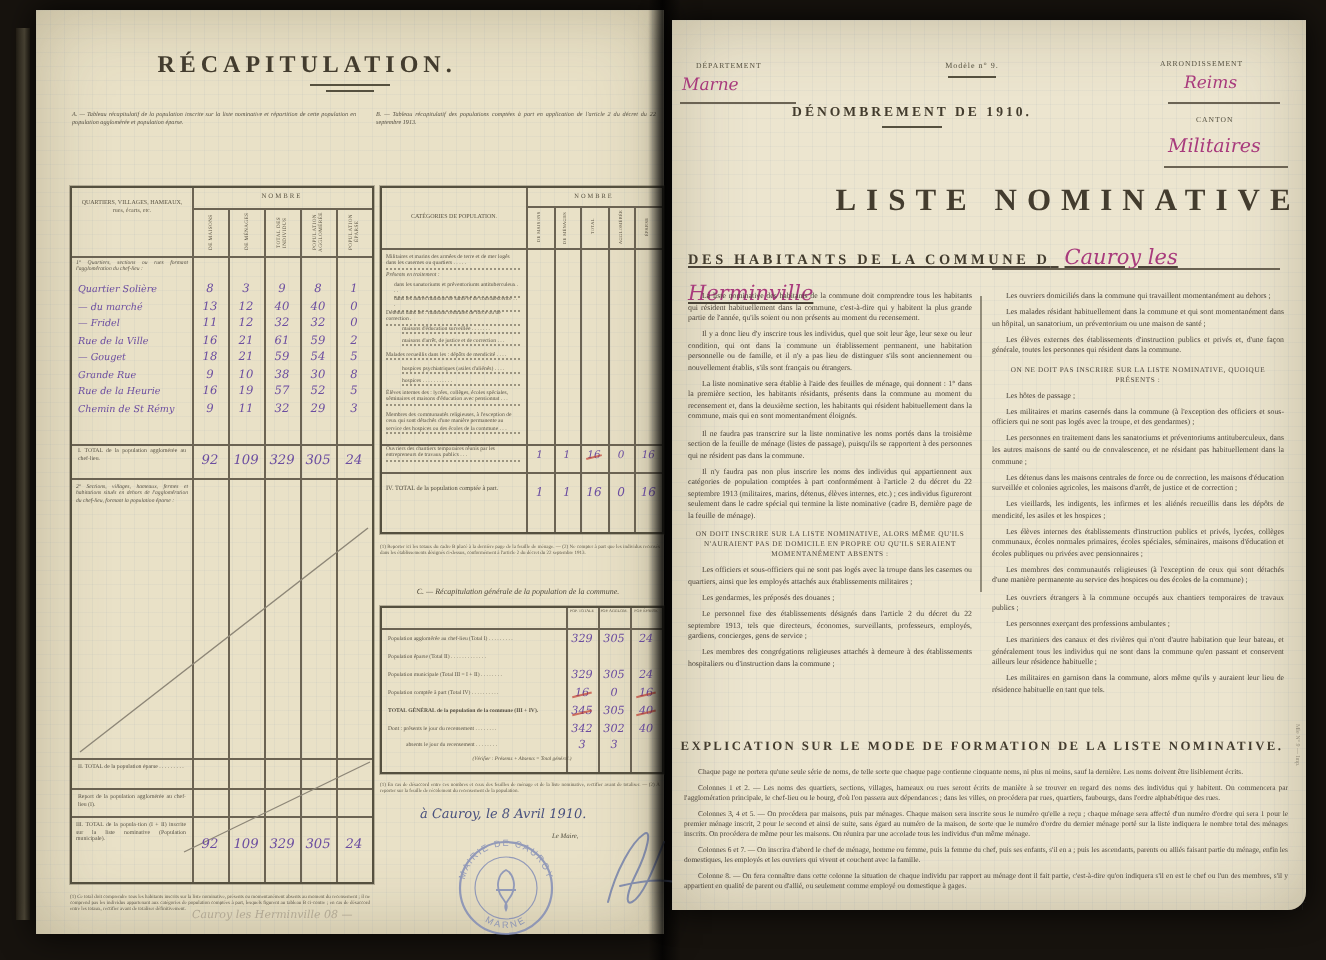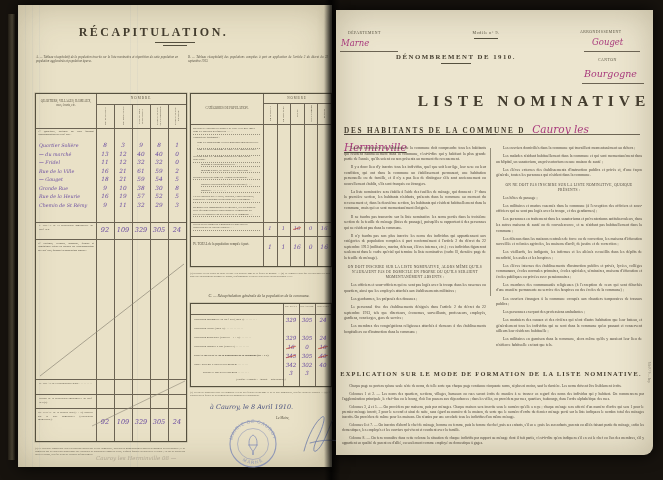--- a/index.html
+++ b/index.html
@@ -324,25 +324,25 @@
   <div class="a hwm" style="left:5px;top:28px;font-size:8.5px;">Marne</div>
   <div class="a rule" style="left:4px;top:41px;width:58px;background:#6b6353;"></div>
 
   <div class="a" style="left:110px;top:20px;width:80px;text-align:center;font-size:4px;letter-spacing:.5px;color:#55503f;">Modèle n° 9.</div>
   <div class="a rule" style="left:138px;top:28px;width:24px;"></div>
 
   <div class="a serif-title" style="left:20px;top:43px;width:200px;text-align:center;font-size:6.8px;letter-spacing:1.5px;">DÉNOMBREMENT DE 1910.</div>
   <div class="a rule" style="left:105px;top:53px;width:30px;"></div>
 
   <div class="a" style="left:244px;top:20px;font-size:3.8px;letter-spacing:.5px;color:#55503f;">ARRONDISSEMENT</div>
-  <div class="a hwm" style="left:256px;top:27px;font-size:8.5px;">Gouget</div>
+  <div class="a hwm" style="left:256px;top:27px;font-size:8.5px;">Reims</div>
   <div class="a rule" style="left:248px;top:41px;width:56px;background:#6b6353;"></div>
 
   <div class="a" style="left:262px;top:48px;font-size:3.8px;letter-spacing:.5px;color:#55503f;">CANTON</div>
-  <div class="a hwm" style="left:248px;top:58px;font-size:9.5px;">Bourgogne</div>
+  <div class="a hwm" style="left:248px;top:58px;font-size:9.5px;">Militaires</div>
   <div class="a rule" style="left:246px;top:73px;width:62px;background:#6b6353;"></div>
 
   <div class="a serif-title" style="left:0;top:82px;width:306px;text-align:center;font-size:15.5px;letter-spacing:5px;padding-left:45px;">LISTE NOMINATIVE</div>
 
   <div class="a" style="left:8px;top:109px;width:300px;text-decoration:underline;">
     <span class="serif-title" style="font-size:7.2px;letter-spacing:1.8px;">DES HABITANTS DE LA COMMUNE D</span>
     <span class="hwm" style="font-size:10.5px;margin-left:3px;">Cauroy les Herminville</span>
   </div>
   <div class="a rule" style="left:160px;top:124px;width:144px;background:#6b6353;"></div>
 

